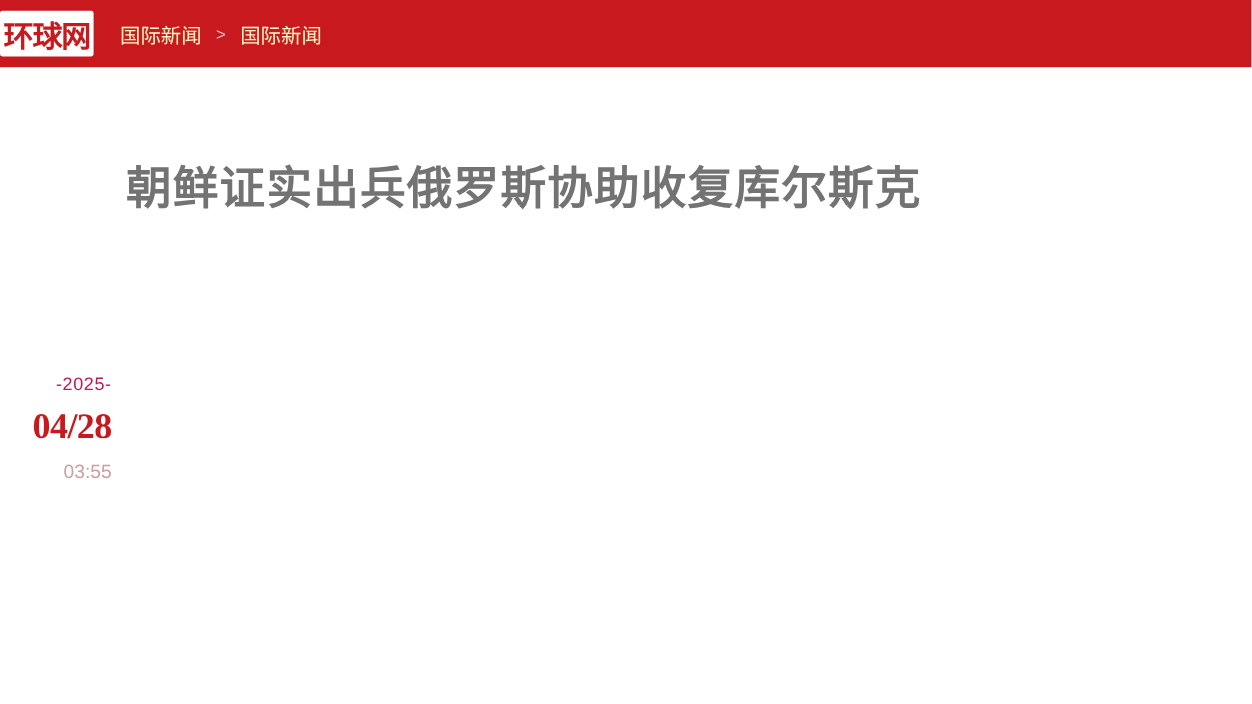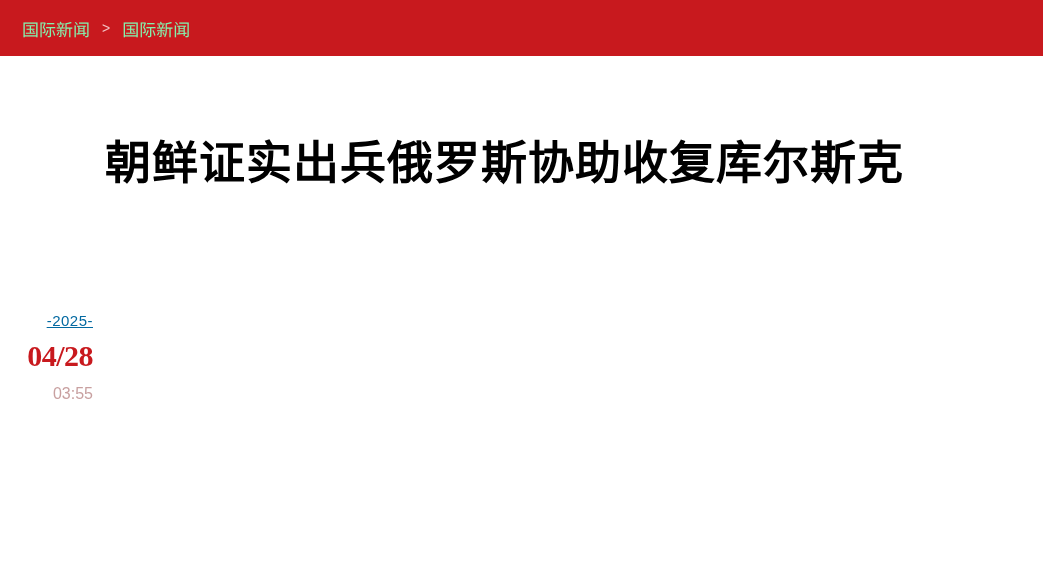--- a/index.html
+++ b/index.html
@@ -43,21 +43,21 @@
     flex: none;
   }
   .crumbs {
     display: flex;
     align-items: center;
     margin-left: 22px;
     color: #ffffff;
     font-size: 17px;
   }
   .crumbs .crumb {
-    color: #86efac;
+    color: #fef9c3;
     white-space: nowrap;
   }
   .crumbs .sep {
     margin: 0 12px;
     color: #f3c3c4;
     font-size: 14px;
   }
 
   
   .page {
@@ -67,25 +67,24 @@
   }
   .meta-col {
     width: 105px;
     flex: none;
     padding-top: 256px;
     box-sizing: border-box;
     text-align: right;
     padding-right: 12px;
   }
   .meta-year {
-    color: #0369a1;
+    color: #be185d;
     font-size: 15px;
     letter-spacing: 0.5px;
     margin-bottom: 10px;
-    text-decoration: underline;
   }
   .meta-day {
     color: #c8191e;
     font-size: 30px;
     font-weight: bold;
     letter-spacing: -0.5px;
     margin-bottom: 12px;
     font-family: Liberation Serif, serif;
   }
   .meta-time {
@@ -93,24 +92,24 @@
     font-size: 16px;
   }
 
   .content {
     flex: 1;
     padding: 0 28px 0 0;
     box-sizing: border-box;
     min-width: 0;
   }
   .headline {
-    font-size: 46px;
+    font-size: 38px;
     font-weight: bold;
     line-height: 1.3;
-    color: #000000;
+    color: #737373;
     margin: 78px 0 0 0;
     letter-spacing: 1px;
     white-space: nowrap;
   }
   .source {
     margin-top: 62px;
     font-size: 17px;
     color: #8c8c8c;
     letter-spacing: 1px;
   }
@@ -124,20 +123,21 @@
     text-indent: 2em;
     margin: 0 0 10px 0;
     text-align: justify;
     letter-spacing: 0.3px;
   }
 </style>
 </head>
 <body>
 
 <div class="topbar">
+  <div class="logo">环球网</div>
   <nav class="crumbs">
     <a class="crumb">国际新闻</a>
     <span class="sep">&gt;</span>
     <a class="crumb">国际新闻</a>
   </nav>
 </div>
 
 <div class="page">
 
   <aside class="meta-col">

